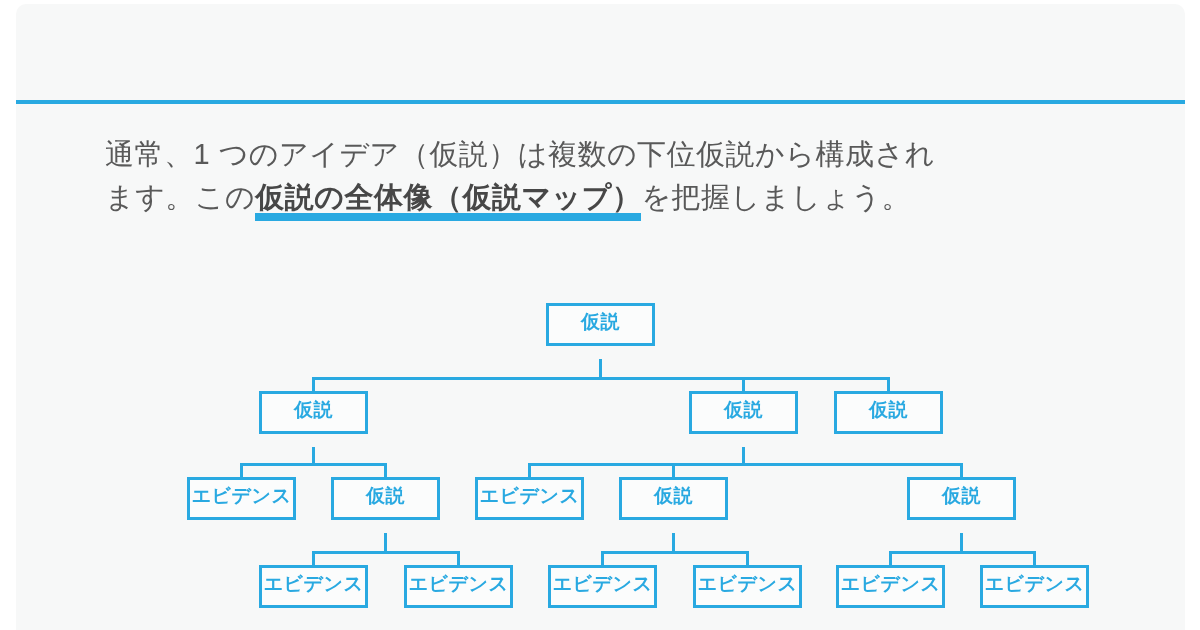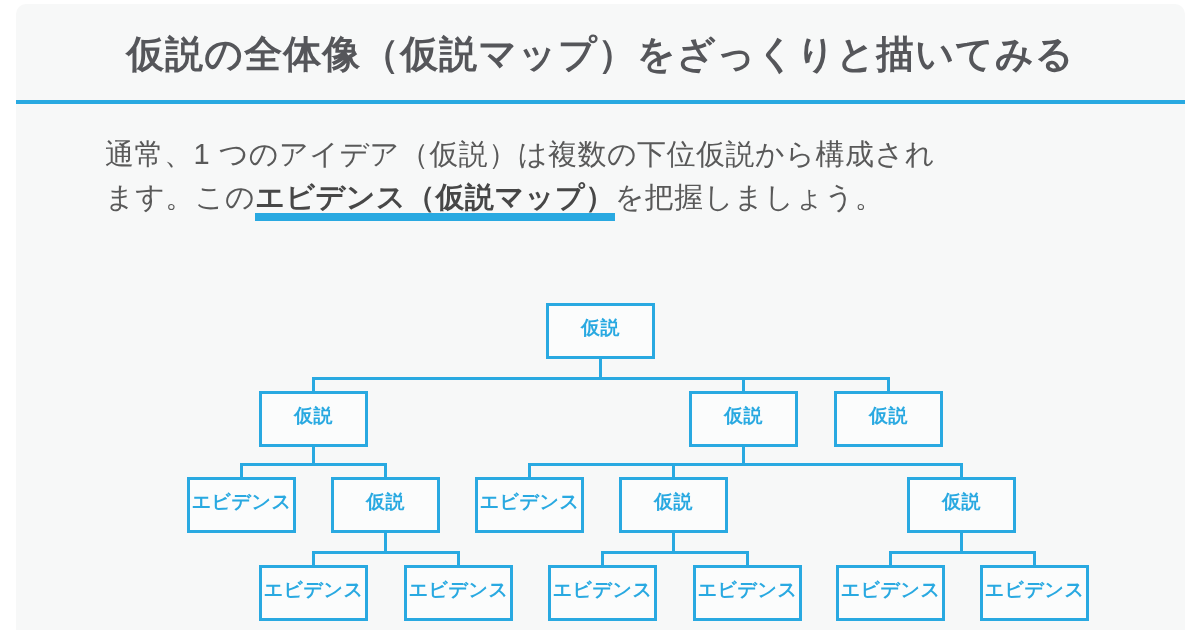--- a/index.html
+++ b/index.html
@@ -38,38 +38,37 @@
     font-size:29px;line-height:43px;color:var(--body-color);
     letter-spacing:0.5px;white-space:nowrap;
   }
   .hl{
     font-weight:bold;color:var(--bold-color);
     border-bottom:8px solid var(--accent);
     padding-bottom:0px;
   }
   .diagram{position:absolute;left:0;top:0;width:1200px;height:630px;pointer-events:none;}
   .node{
-    position:absolute;width:109px;height:56px;
+    position:absolute;width:109px;height:43px;
     border:3px solid var(--accent);
     background:var(--node-bg);
     color:var(--accent);
     font-weight:bold;font-size:19px;letter-spacing:0.5px;
     display:flex;align-items:center;justify-content:center;
     padding-bottom:6px;
   }
   .edge{position:absolute;background:var(--accent);}
 </style>
 </head>
 <body>
 
 <div class="page">
   <div class="card">
-    <h1 class="slide-title">仮説の全体像（仮説マップ）をざっくりと描いてみる</h1>
     <div class="title-rule"></div>
-    <p class="body-text"><span>通常、1 つのアイデア（仮説）は複数の下位仮説から構成され</span><br><span>ます。この</span><span class="hl">エビデンス（仮説マップ）</span><span>を把握しましょう。</span></p>
+    <p class="body-text"><span>通常、1 つのアイデア（仮説）は複数の下位仮説から構成され</span><br><span>ます。この</span><span class="hl">仮説の全体像（仮説マップ）</span><span>を把握しましょう。</span></p>
     <div class="diagram" id="diagram">
         <div class="edge" style="left: 583px; top: 355px; width: 3px; height: 21px;"></div>
         <div class="edge" style="left: 296px; top: 373px; width: 578px; height: 3px;"></div>
         <div class="edge" style="left: 296px; top: 373px; width: 3px; height: 14px;"></div>
         <div class="edge" style="left: 726px; top: 373px; width: 3px; height: 14px;"></div>
         <div class="edge" style="left: 871px; top: 373px; width: 3px; height: 14px;"></div>
         <div class="edge" style="left: 296px; top: 443px; width: 3px; height: 19px;"></div>
         <div class="edge" style="left: 224px; top: 459px; width: 147px; height: 3px;"></div>
         <div class="edge" style="left: 224px; top: 459px; width: 3px; height: 14px;"></div>
         <div class="edge" style="left: 368px; top: 459px; width: 3px; height: 14px;"></div>

